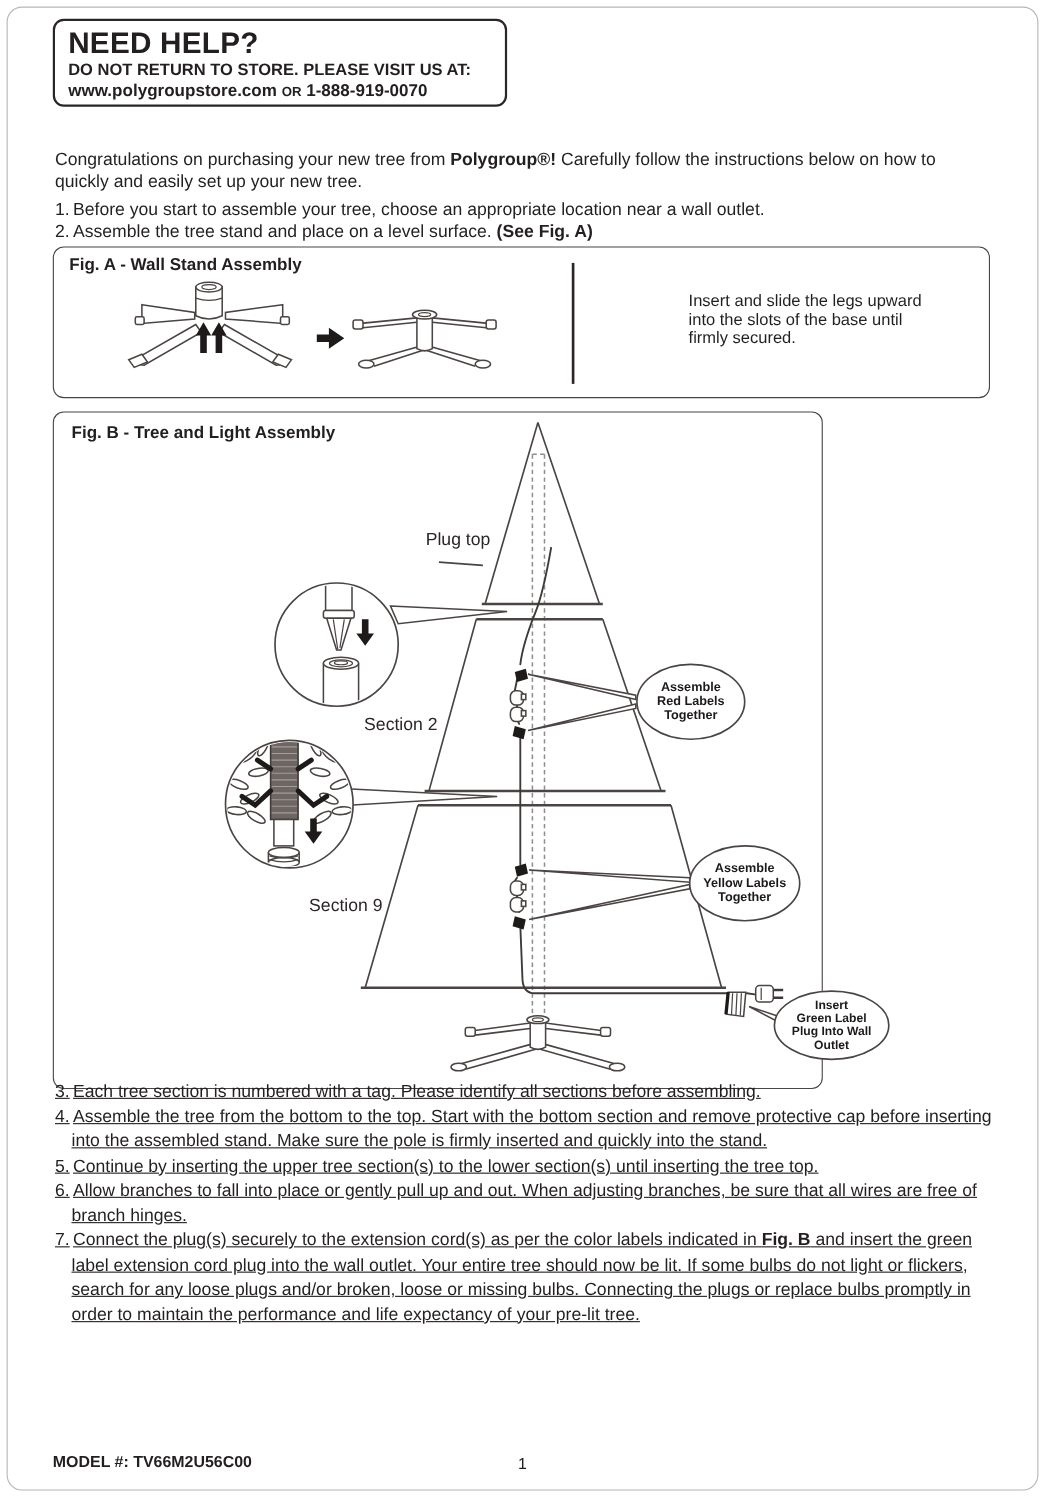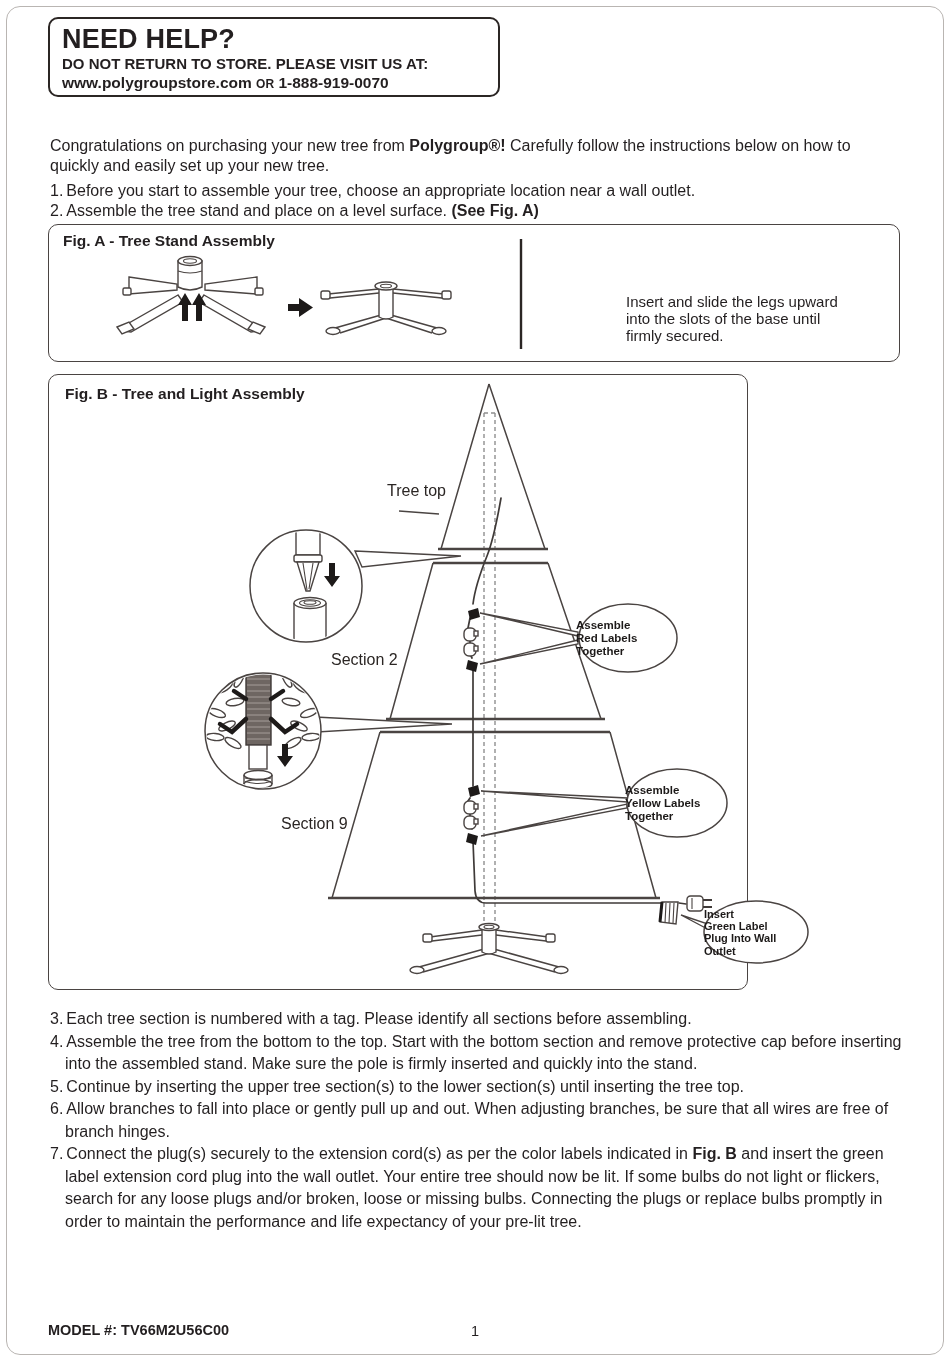--- a/index.html
+++ b/index.html
@@ -2,60 +2,60 @@
 <html><head>
 <meta charset="utf-8">
 <style>
   html,body{margin:0;padding:0;background:#e9e7e4;}
   .page{position:relative;width:950px;height:1361px;background:#fff;
         font-family:"Liberation Sans",sans-serif;color:#231f20;overflow:hidden;}
   .page-border{position:absolute;left:6px;top:6px;right:6px;bottom:6px;
         border:1.5px solid #b9b5b2;border-radius:14px;pointer-events:none;}
 
   
-  .help-box{position:absolute;left:48px;top:17px;width:452px;height:80px;
+  .help-box{position:absolute;left:48px;top:17px;width:413px;height:80px;
         border:2.5px solid #2b2624;border-radius:10px;box-sizing:border-box;padding:6px 12px 0 12px;}
   .help-title{font-size:27px;font-weight:bold;letter-spacing:0.2px;line-height:28px;}
   .help-line1{font-size:15px;font-weight:bold;margin-top:2px;line-height:18px;}
   .help-line2{font-size:15.5px;font-weight:bold;line-height:19px;}
   .help-or{font-size:12px;font-weight:bold;}
 
   
   .doc-title{position:absolute;left:48px;top:111px;font-size:21.5px;font-weight:bold;letter-spacing:-0.2px;}
   .intro{position:absolute;left:50px;top:136px;width:852px;font-size:16px;line-height:20px;}
   .step-top-1{position:absolute;left:50px;top:181px;width:860px;font-size:16px;line-height:20px;}
   .step-top-2{position:absolute;left:50px;top:201px;width:860px;font-size:16px;line-height:20px;}
   .b{font-weight:bold;}
 
   
   .figa-box{position:absolute;left:48px;top:224px;width:852px;height:138px;
         border:1.6px solid #4a4442;border-radius:10px;box-sizing:border-box;}
   .figb-box{position:absolute;left:48px;top:374px;width:700px;height:616px;
         border:1.6px solid #4a4442;border-radius:10px;box-sizing:border-box;}
   .fig-title{position:absolute;left:14px;top:7px;font-size:15.5px;font-weight:bold;}
-  .figa-instr{position:absolute;left:577px;top:40px;width:212px;font-size:15px;line-height:17px;margin-top:28px;}
+  .figa-instr{position:absolute;left:577px;top:40px;width:212px;font-size:15px;line-height:17px;}
   .figb-title{left:16px;top:10px;}
   .rating{position:absolute;left:574px;top:9px;font-size:15.5px;line-height:17.5px;}
   .rating .r1,.rating .r2{font-weight:bold;}
   .rating .r2{padding-left:5px;}
   .fig-svg{position:absolute;left:0;top:0;}
 
   .fig-label{position:absolute;font-size:16px;color:#2b2624;}
   .lbl-treetop{left:338px;top:107px;}
   .lbl-sec2{left:282px;top:276px;}
   .lbl-sec1{left:232px;top:440px;}
 
-  .bubble-text{position:absolute;font-weight:bold;text-align:left;
+  .bubble-text{position:absolute;font-weight:bold;text-align:center;
         white-space:pre-line;color:#1d1a19;}
   .bt-red{left:527px;top:244px;width:104px;font-size:11.5px;line-height:12.8px;}
   .bt-yellow{left:576px;top:409px;width:104px;font-size:11.5px;line-height:12.8px;}
   .bt-green{left:655px;top:533px;width:104px;font-size:11px;line-height:12.2px;}
 
   
-  .steps-bottom{position:absolute;left:50px;top:1008px;width:862px;font-size:16px;line-height:22.5px;}
+  .steps-bottom{position:absolute;left:50px;top:982px;width:862px;font-size:16px;line-height:22.5px;text-decoration:underline;}
   .step{padding-left:15px;text-indent:-15px;}
   .num{padding-right:3px;}
 
   
   .footer-model{position:absolute;left:48px;top:1322px;font-size:14.5px;font-weight:bold;}
   .footer-page{position:absolute;left:0;top:1323px;width:950px;text-align:center;font-size:14.5px;}
 
   
   .ln{stroke:#4a4442;stroke-width:1.5;fill:none;}
   .lnb{stroke:#4a4442;stroke-width:2.3;fill:none;}
@@ -127,21 +127,21 @@
         <rect class="wht14" x="393" y="66" width="9" height="8" rx="2"></rect>
         <path class="ln" d="M332,90 L286,103 M337,93 L291,108"></path>
         <ellipse class="wht14" cx="284" cy="106" rx="7" ry="3.5"></ellipse>
         <path class="ln" d="M342,90 L388,103 M337,93 L383,108"></path>
         <ellipse class="wht14" cx="390" cy="106" rx="7" ry="3.5"></ellipse>
         <path class="wht14" d="M330,61 V92 Q337,96 344,92 V61 Z"></path>
         <ellipse class="wht14" cx="337" cy="61" rx="11" ry="4"></ellipse>
         <ellipse class="thin" cx="337" cy="61" rx="5.5" ry="1.8"></ellipse>
       </g>
     </svg>
-    <div class="fig-title">Fig. A - Tree Stand Assembly</div>
+    <div class="fig-title">Fig. A - Wall Stand Assembly</div>
     <div class="figa-instr">Insert and slide the legs upward into the slots of the base until firmly secured.</div>
   </div>
 
   <div class="figb-box">
     <svg class="fig-svg" width="849" height="613" viewBox="0 0 849 613">
       <defs>
         <clipPath id="c1">
             <circle cx="257" cy="211" r="54.5"></circle>
           </clipPath>
         <clipPath id="c2">
@@ -285,21 +285,21 @@
         <ellipse class="wht14" cx="368" cy="595" rx="7" ry="3.5"></ellipse>
         <path class="ln" d="M445,574 L510,592 M439,578 L506,597"></path>
         <ellipse class="wht14" cx="512" cy="595" rx="7" ry="3.5"></ellipse>
         <path class="wht14" d="M433,553 V577 Q440,581 447,577 V553 Z"></path>
         <ellipse class="wht14" cx="440" cy="552" rx="10" ry="3.5"></ellipse>
         <ellipse class="thin" cx="440" cy="552" rx="5" ry="1.7"></ellipse>
       </g>
     </svg>
 
     <div class="fig-title figb-title">Fig. B - Tree and Light Assembly</div>
-    <div class="fig-label lbl-treetop">Tree top</div>
+    <div class="fig-label lbl-treetop">Plug top</div>
     <div class="fig-label lbl-sec2">Section 2</div>
     <div class="fig-label lbl-sec1">Section 9</div>
     <div class="bubble-text bt-red">Assemble
 Red Labels
 Together</div>
     <div class="bubble-text bt-yellow">Assemble
 Yellow Labels
 Together</div>
     <div class="bubble-text bt-green">Insert
 Green Label

